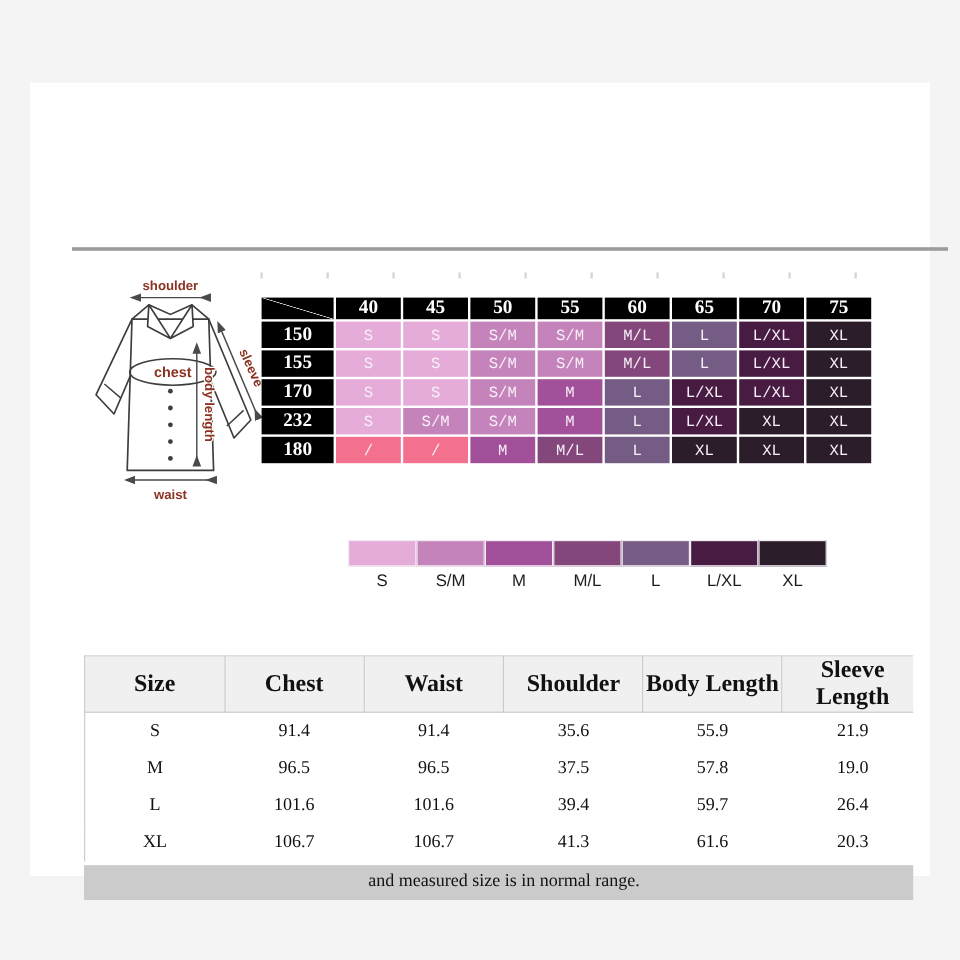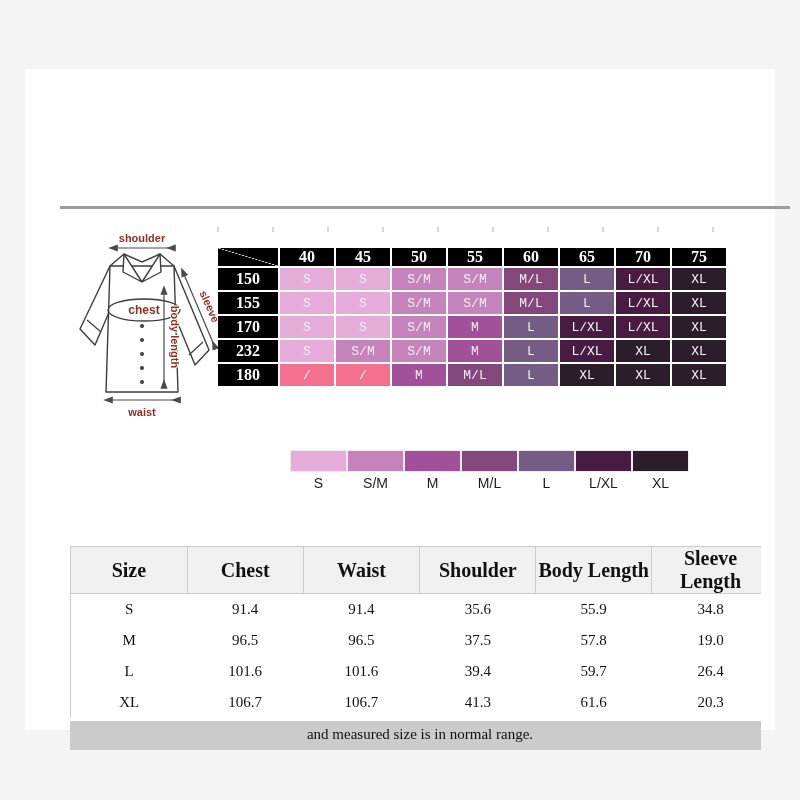--- a/index.html
+++ b/index.html
@@ -238,21 +238,21 @@
               <th>Sleeve Length</th>
             </tr>
           </thead>
         <tbody>
             <tr>
               <td>S</td>
               <td>91.4</td>
               <td>91.4</td>
               <td>35.6</td>
               <td>55.9</td>
-              <td>34.8</td>
+              <td>21.9</td>
             </tr>
             <tr>
               <td>M</td>
               <td>96.5</td>
               <td>96.5</td>
               <td>37.5</td>
               <td>57.8</td>
               <td>19.0</td>
             </tr>
             <tr>

